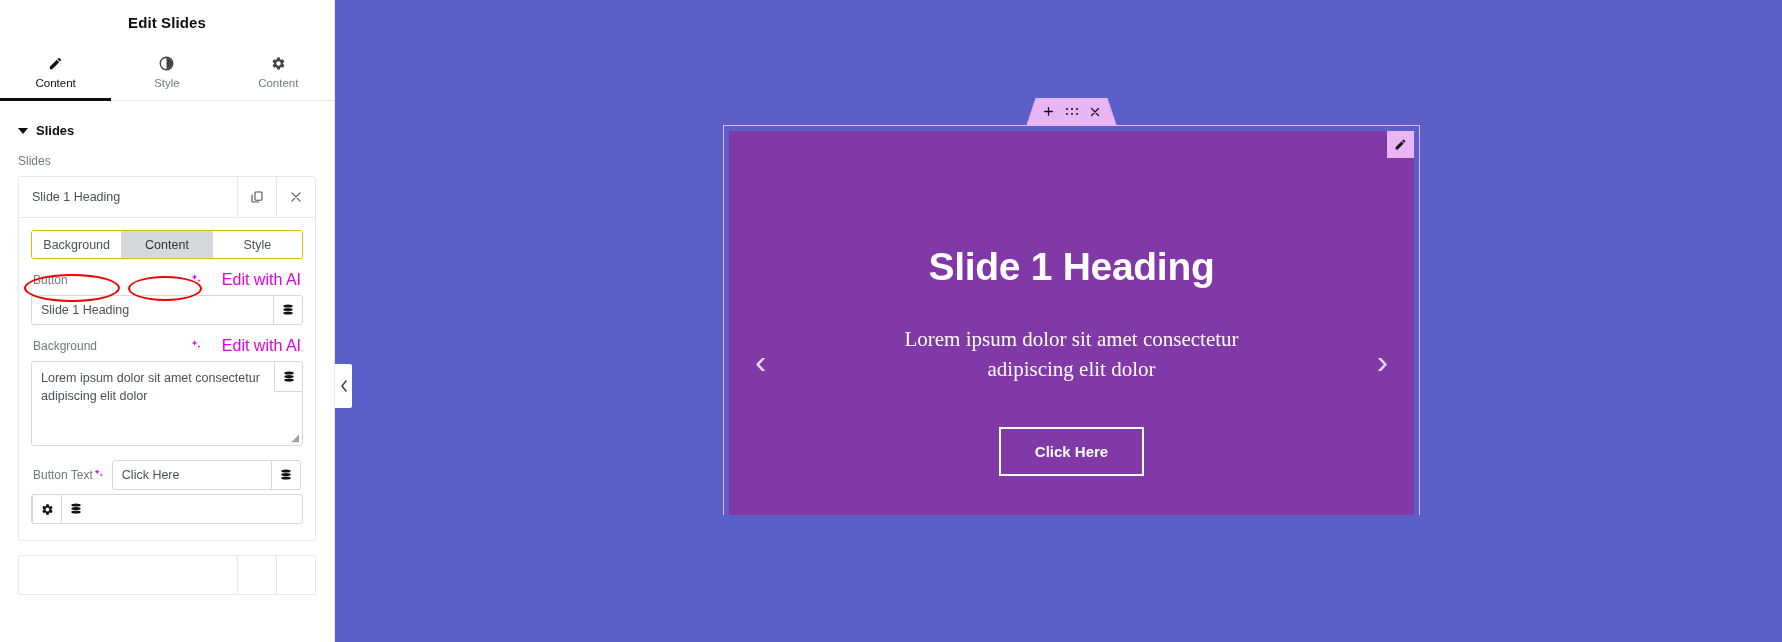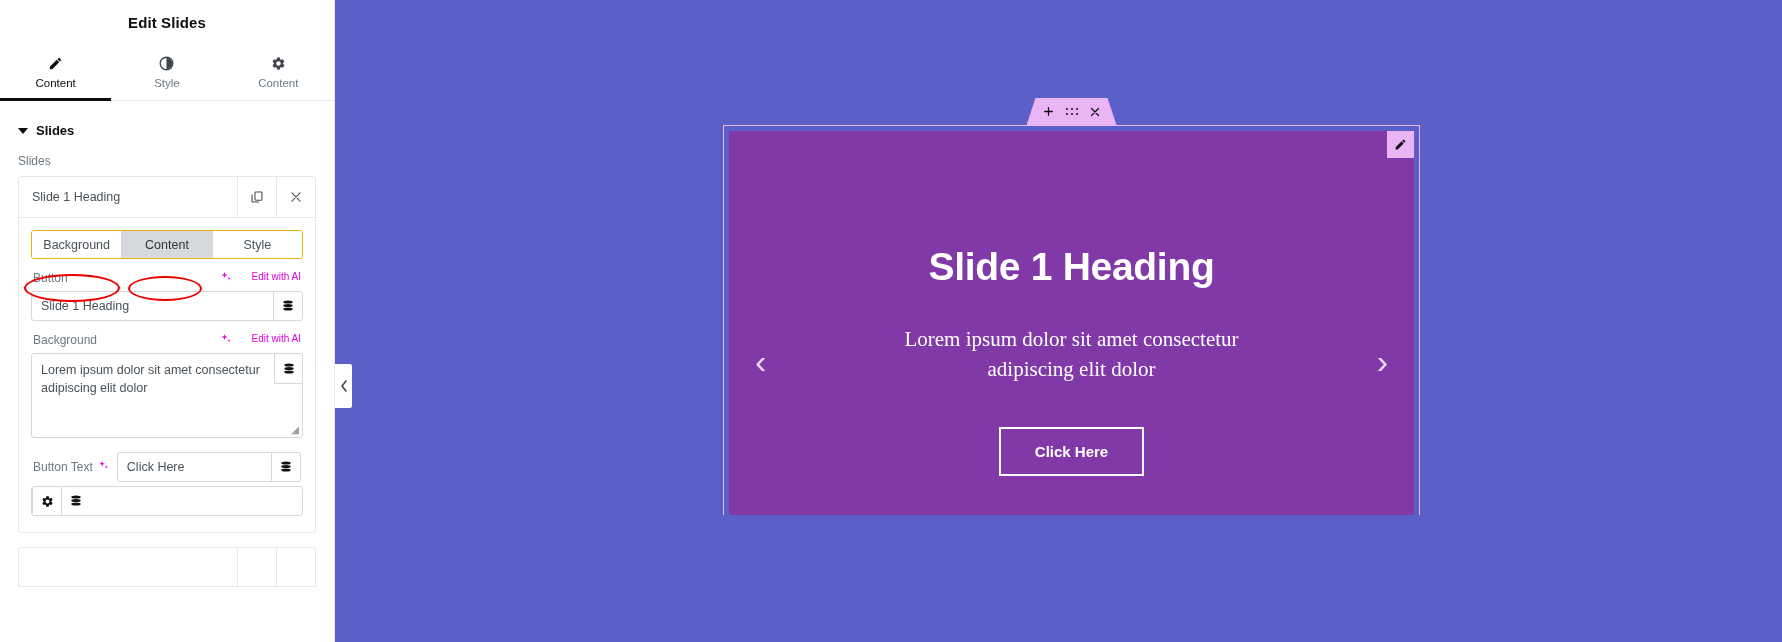--- a/index.html
+++ b/index.html
@@ -104,21 +104,21 @@
   .subtab:last-child { border-right: none; }
   .subtab.active { background: #d5d8dc; color: #333; }
 
   .row-label {
     display: flex; align-items: center; justify-content: space-between;
     padding: 12px 2px 6px 2px;
   }
   .row-label .lbl { font-size: 12px; color: #6d7882; }
   .ai-link {
     display: flex; align-items: flex-start; gap: 20px;
-    font-size: 10px; color: #e000e0; cursor: pointer; white-space: nowrap;
+    font-size: 16px; color: #e000e0; cursor: pointer; white-space: nowrap;
   }
   .ai-link svg { flex: 0 0 auto; }
 
   .input-group {
     display: flex; align-items: stretch;
     border: 1px solid #d5d8dc; border-radius: 3px;
     background: #fff; overflow: hidden; height: 30px;
   }
   .input-group input {
     flex: 1; border: none; outline: none;
@@ -155,21 +155,21 @@
   .resize-grip {
     position: absolute; right: 3px; bottom: 2px;
     font-size: 10px; color: #9aa2a8; line-height: 1; pointer-events: none;
   }
   .inline-row {
     display: flex; align-items: center; gap: 8px;
     padding: 14px 2px 4px 2px;
   }
   .inline-row .lbl {
     font-size: 12px; color: #6d7882;
-    display: flex; align-items: center; gap: 5px;
+    display: flex; align-items: center; 
     flex: 0 0 auto;
   }
   .inline-row .input-group { flex: 1; }
   .bottom-stub {
     margin: 14px 18px 0 18px;
     border: 1px solid #e6e9ec;
     border-radius: 3px 3px 0 0;
     height: 40px;
     display: flex; align-items: stretch;
   }

